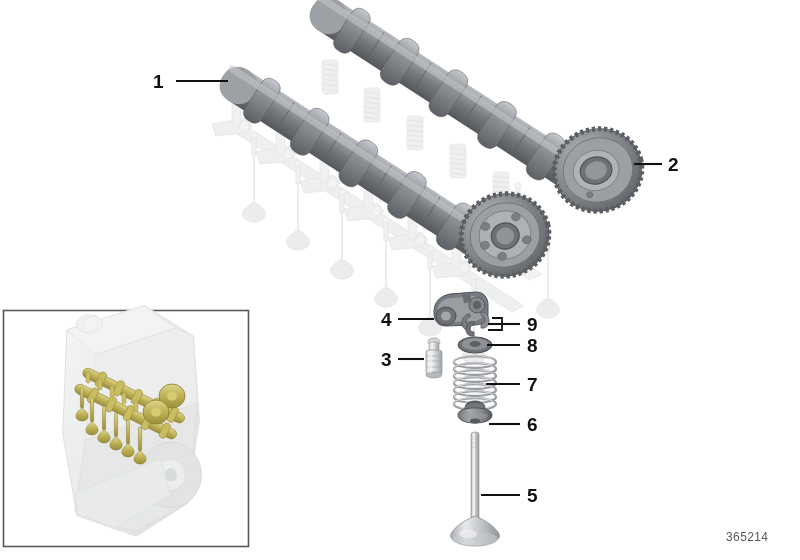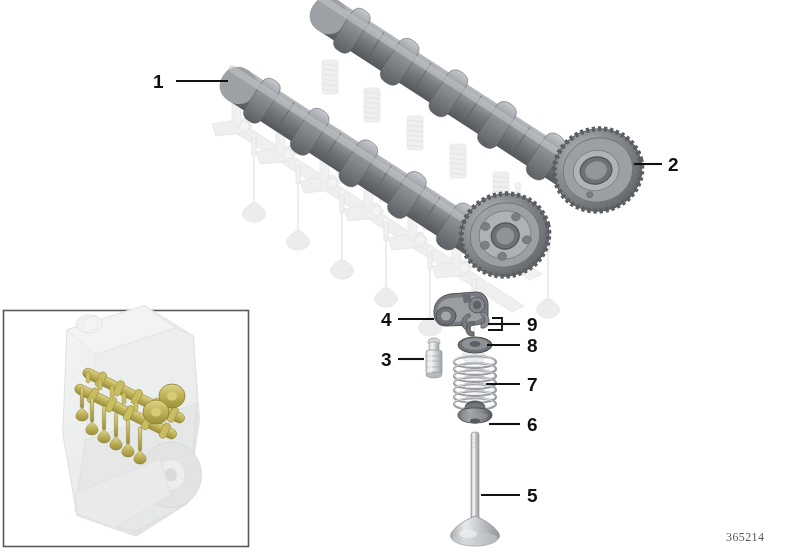--- a/index.html
+++ b/index.html
@@ -28,21 +28,21 @@
     position: absolute;
     font-family: "Liberation Sans", sans-serif;
     font-weight: bold;
     font-size: 19px;
     color: #111111;
     line-height: 1;
     user-select: none;
   }
   .diagram-id {
     position: absolute;
-    font-family: Liberation Serif, serif;
+    font-family: Liberation Sans, sans-serif;
     font-size: 12px;
     color: #58585a;
     letter-spacing: 0.4px;
   }
 </style>
 </head>
 <body>
 
 <div id="page">
 

